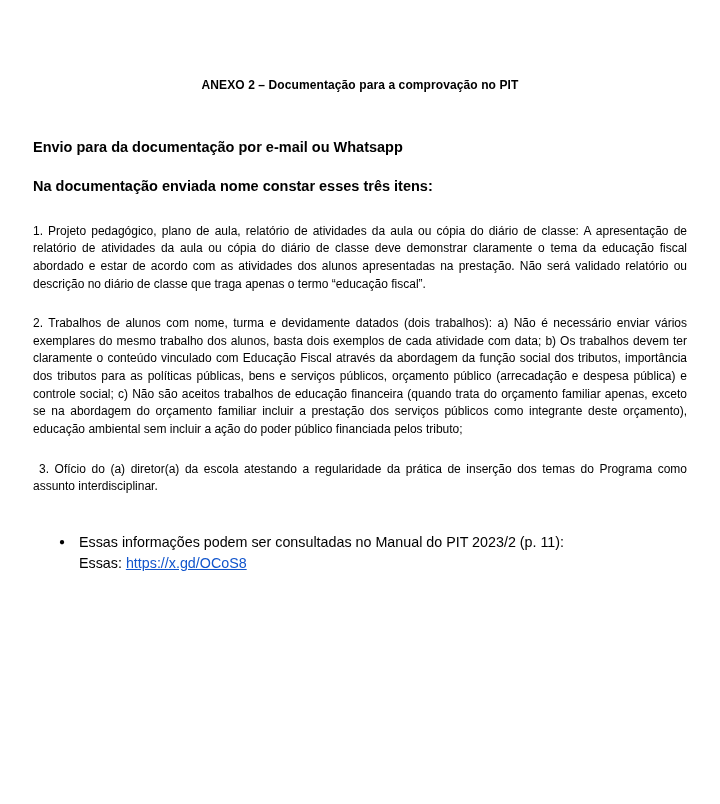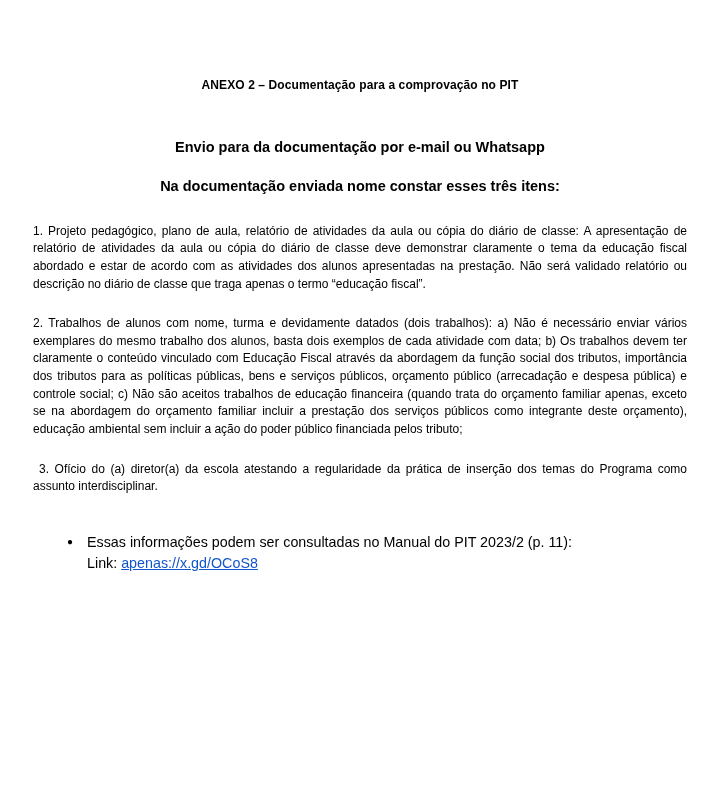--- a/index.html
+++ b/index.html
@@ -29,37 +29,36 @@
     font-weight: bold;
     letter-spacing: 0.1px;
     margin: 0 0 44px 0;
     line-height: 1.3;
   }
   .heading {
     font-size: 14.5px;
     font-weight: bold;
     margin: 0 0 20px 0;
     line-height: 1.35;
-    text-align: center;
   }
   .heading.second {
     margin-bottom: 26px;
   }
   .para {
     font-size: 12px;
     line-height: 1.47;
     text-align: justify;
     margin: 0 0 22px 0;
   }
   .para.item3 {
     text-indent: 6px;
     margin-bottom: 36px;
   }
   .bullet-list {
-    margin: 16px;
+    margin: 8px;
     padding: 0 0 0 38px;
     list-style: none;
   }
   .bullet-list li {
     position: relative;
     font-size: 14.3px;
     line-height: 1.47;
   }
   .bullet-list li::before {
     content: "\25CF";
@@ -92,18 +91,18 @@
   <p class="para">1. Projeto pedagógico, plano de aula, relatório de atividades da aula ou cópia do diário de classe: A apresentação de relatório de atividades da aula ou cópia do diário de classe deve demonstrar claramente o tema da educação fiscal abordado e estar de acordo com as atividades dos alunos apresentadas na prestação. Não será validado relatório ou descrição no diário de classe que traga apenas o termo “educação fiscal”.</p>
 
   <p class="para">2. Trabalhos de alunos com nome, turma e devidamente datados (dois trabalhos): a) Não é necessário enviar vários exemplares do mesmo trabalho dos alunos, basta dois exemplos de cada atividade com data; b) Os trabalhos devem ter claramente o conteúdo vinculado com Educação Fiscal através da abordagem da função social dos tributos, importância dos tributos para as políticas públicas, bens e serviços públicos, orçamento público (arrecadação e despesa pública) e controle social; c) Não são aceitos trabalhos de educação financeira (quando trata do orçamento familiar apenas, exceto se na abordagem do orçamento familiar incluir a prestação dos serviços públicos como integrante deste orçamento), educação ambiental sem incluir a ação do poder público financiada pelos tributo;</p>
 
   <p class="para item3">3. Ofício do (a) diretor(a) da escola atestando a regularidade da prática de inserção dos temas do Programa como assunto interdisciplinar.</p>
 
   <ul class="bullet-list">
     <li>
       <span class="nowrap-line">Essas informações podem ser consultadas no Manual do PIT 2023/2 (p. 11):</span>
       <span class="nowrap-line">
-        <span>Link: </span><a class="link" href="#">apenas://x.gd/OCoS8</a>
+        <span>Essas: </span><a class="link" href="#">https://x.gd/OCoS8</a>
       </span>
     </li>
   </ul>
 
 </div>
 
 </body></html>

